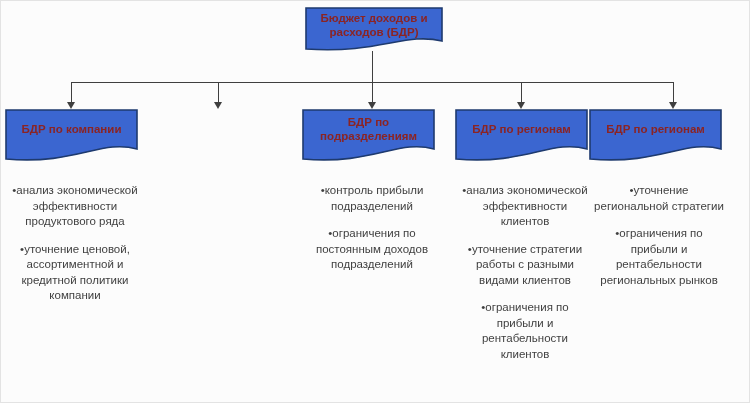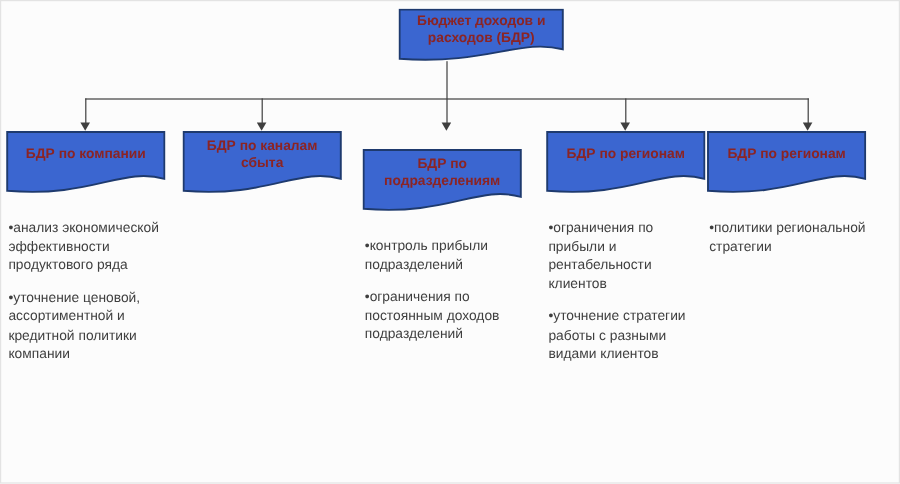--- a/index.html
+++ b/index.html
@@ -27,21 +27,21 @@
     align-items: center;
     justify-content: center;
     text-align: center;
     font-weight: bold;
     font-size: 11.5px;
     line-height: 14px;
     color: #8b2424;
     padding: 0 8px;
     box-sizing: border-box;
   }
-  .root-node { left: 304px; top: 6px; width: 138px; margin-left: 27px; }
+  .root-node { left: 304px; top: 6px; width: 138px; }
   .root-node .label { height: 36px; padding: 0 12px; }
 
   .child-box { width: 133px; }
   .child-box .label { height: 40px; }
 
   
   .line { position: absolute; background: #3f3f3f; }
   .hline { left: 70px; top: 81px; width: 603px; height: 1px; }
   .vdrop { width: 1px; top: 81px; height: 21px; }
   .vstub { width: 1px; top: 50px; height: 52px; left: 371px; }
@@ -62,36 +62,36 @@
   .a3 { left: 520px; } .a4 { left: 672px; }
 
   
   .branch {
     position: absolute;
     top: 108px;
     width: 140px;
   }
   .b0 { left: 4px; }
   .b1 { left: 151px; }
-  .b2 { left: 301px; margin-top: 15px; }
+  .b2 { left: 301px; }
   .b3 { left: 454px; }
   .b4 { left: 588px; }
 
   .branch .node { position: relative; left: 0; top: 0; }
 
   .bullets {
     list-style: none;
     margin: 16px 0 0 0;
     padding: 0 0 0 2px;
     width: 136px;
     font-size: 11.5px;
     line-height: 15.5px;
     color: #3f3f3f;
   }
-  .bullets li { margin: 0 0 12px 0; }
+  .bullets li { margin: 0 0 12px 0; text-align: center; }
   .bullets li::before { content: "\2022 "; }
 </style>
 </head>
 <body>
 
 <div class="canvas">
 
   <div class="node root-node">
     <svg width="138" height="50" viewBox="0 0 138 50" aria-hidden="true">
       <path d="M1 1 H137 V34 C 100 25, 75 47, 1 42 Z" fill="#3b66d0" stroke="#1e3a6e" stroke-width="1.6"></path>
@@ -120,26 +120,20 @@
       </svg>
       <div class="label">БДР по компании</div>
     </div>
     <ul class="bullets">
       <li>анализ экономической эффективности продуктового ряда</li>
       <li>уточнение ценовой, ассортиментной и кредитной политики компании</li>
     </ul>
   </div>
 
   <div class="branch b1">
-    <div class="node child-box">
-      <svg width="133" height="58" viewBox="0 0 133 58" aria-hidden="true">
-        <path d="M1 1 H132 V40 C 96 30, 72 56, 1 50 Z" fill="#3b66d0" stroke="#1e3a6e" stroke-width="1.6"></path>
-      </svg>
-      <div class="label">БДР по каналам сбыта</div>
-    </div>
   </div>
 
   <div class="branch b2">
     <div class="node child-box">
       <svg width="133" height="58" viewBox="0 0 133 58" aria-hidden="true">
         <path d="M1 1 H132 V40 C 96 30, 72 56, 1 50 Z" fill="#3b66d0" stroke="#1e3a6e" stroke-width="1.6"></path>
       </svg>
       <div class="label">БДР по подразделениям</div>
     </div>
     <ul class="bullets">
@@ -149,30 +143,32 @@
   </div>
 
   <div class="branch b3">
     <div class="node child-box">
       <svg width="133" height="58" viewBox="0 0 133 58" aria-hidden="true">
         <path d="M1 1 H132 V40 C 96 30, 72 56, 1 50 Z" fill="#3b66d0" stroke="#1e3a6e" stroke-width="1.6"></path>
       </svg>
       <div class="label">БДР по регионам</div>
     </div>
     <ul class="bullets">
+      <li>анализ экономической эффективности клиентов</li>
+      <li>уточнение стратегии работы с разными видами клиентов</li>
       <li>ограничения по прибыли и рентабельности клиентов</li>
-      <li>уточнение стратегии работы с разными видами клиентов</li>
     </ul>
   </div>
 
   <div class="branch b4">
     <div class="node child-box">
       <svg width="133" height="58" viewBox="0 0 133 58" aria-hidden="true">
         <path d="M1 1 H132 V40 C 96 30, 72 56, 1 50 Z" fill="#3b66d0" stroke="#1e3a6e" stroke-width="1.6"></path>
       </svg>
       <div class="label">БДР по регионам</div>
     </div>
     <ul class="bullets">
-      <li>политики региональной стратегии</li>
+      <li>уточнение региональной стратегии</li>
+      <li>ограничения по прибыли и рентабельности региональных рынков</li>
     </ul>
   </div>
 
 </div>
 
 </body></html>

